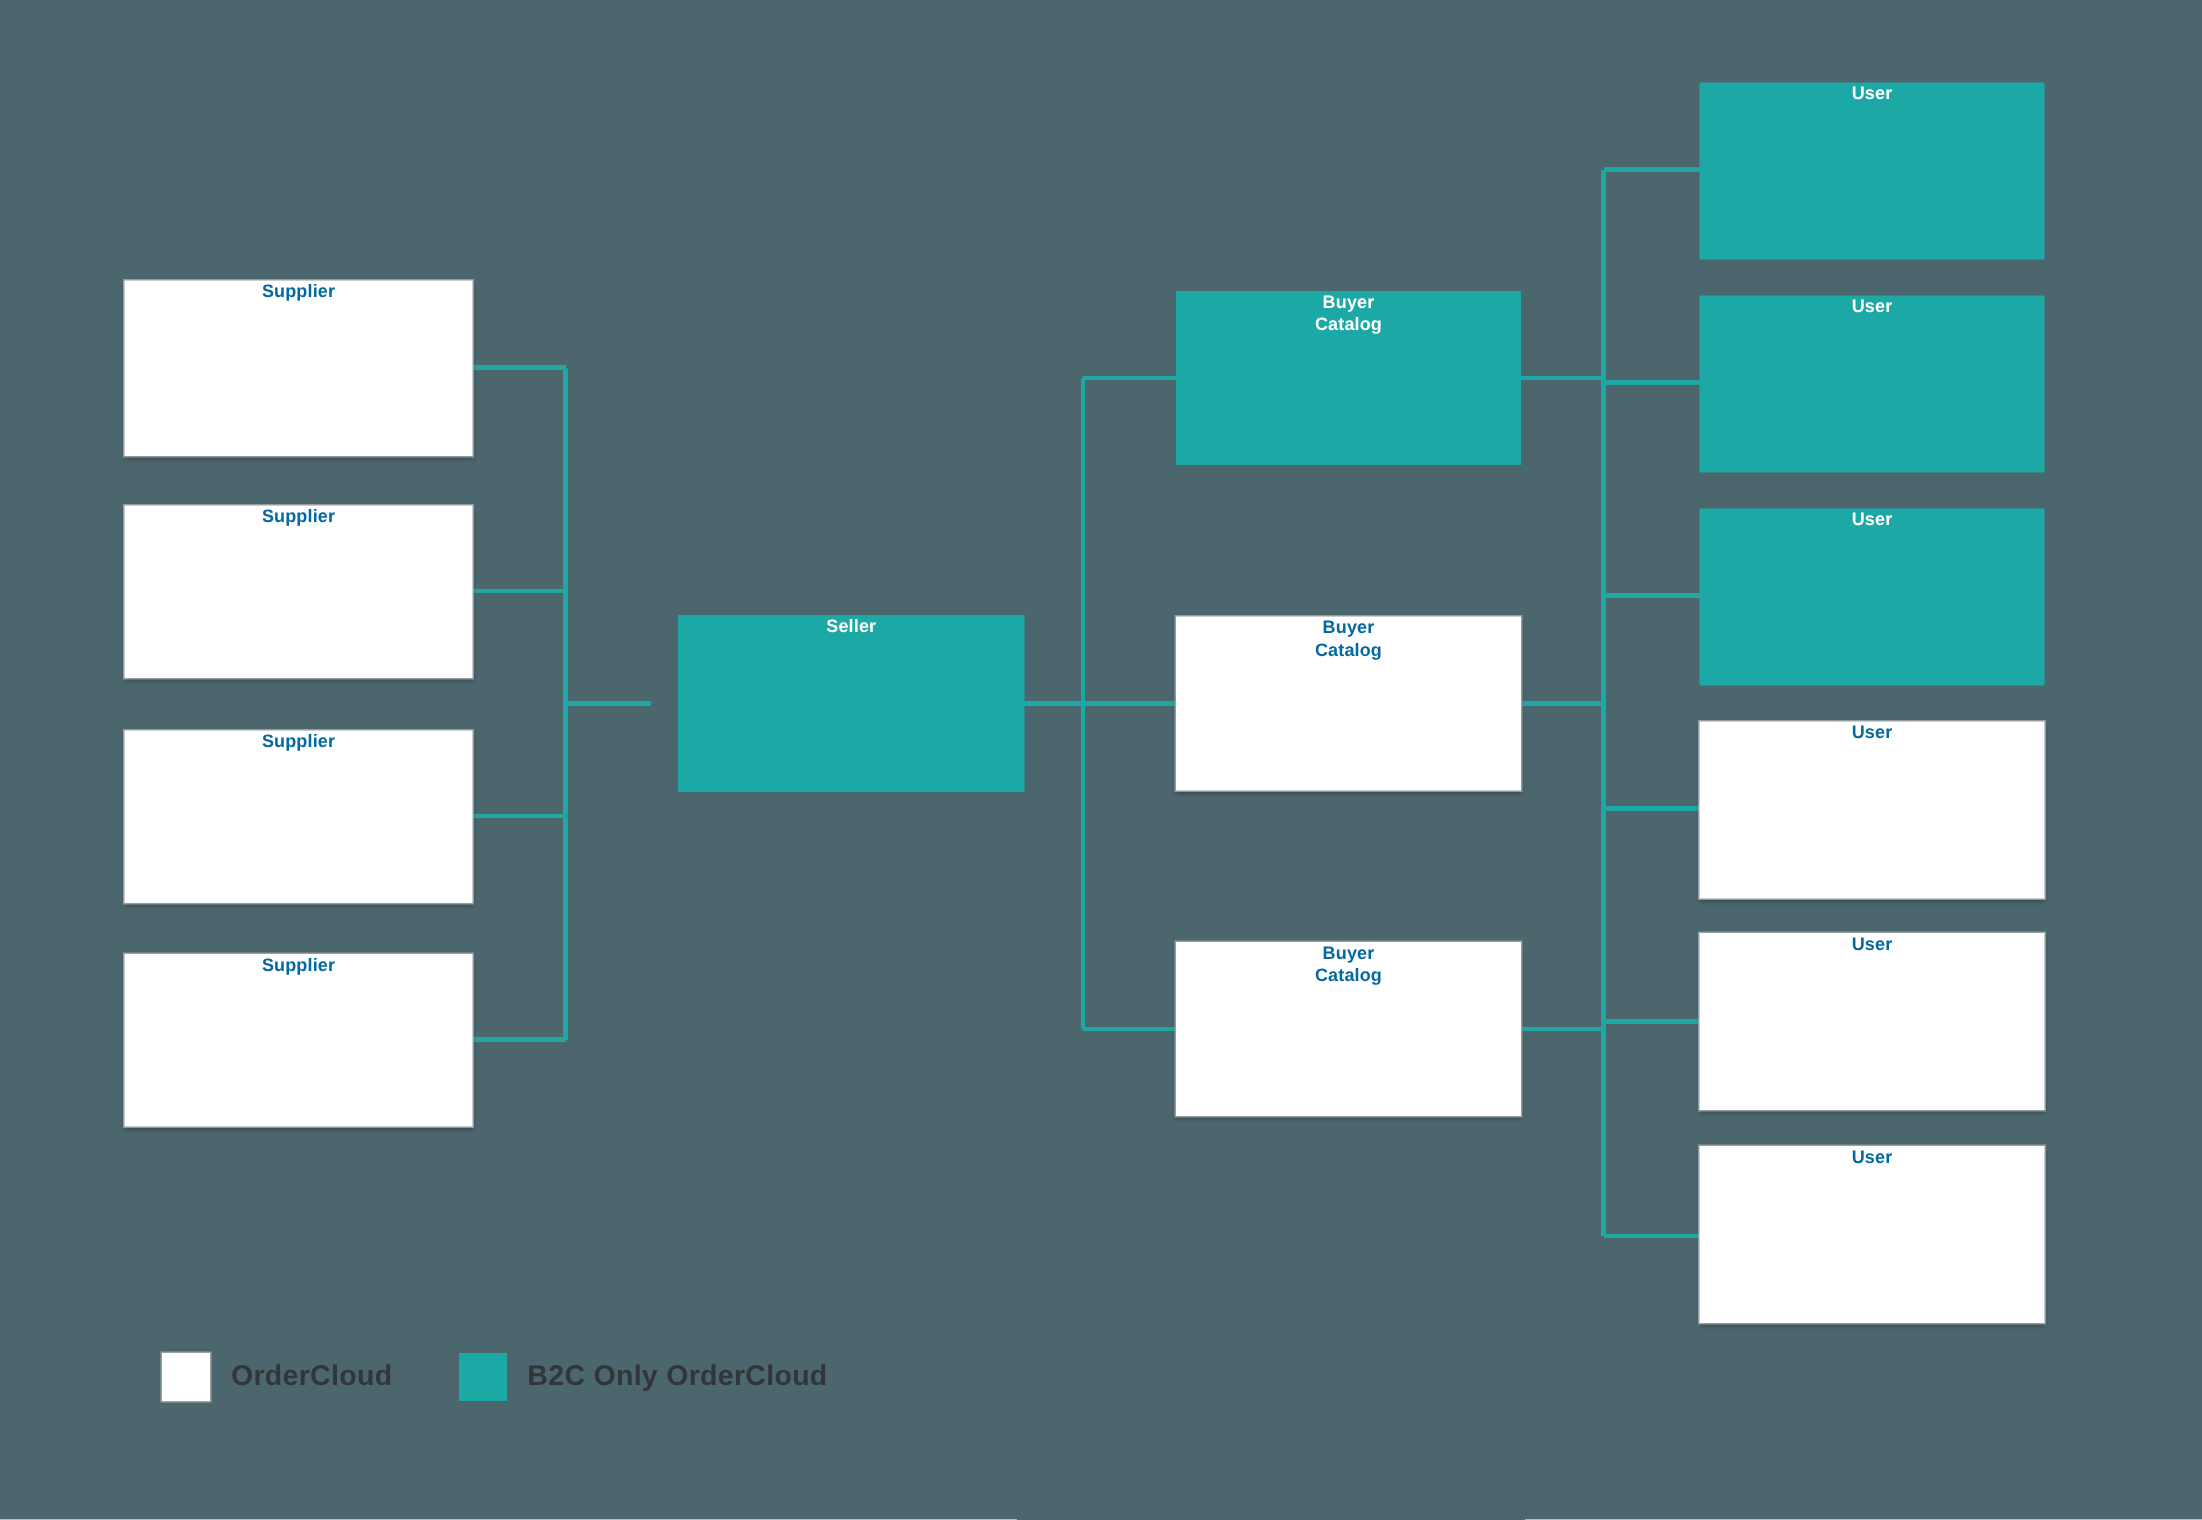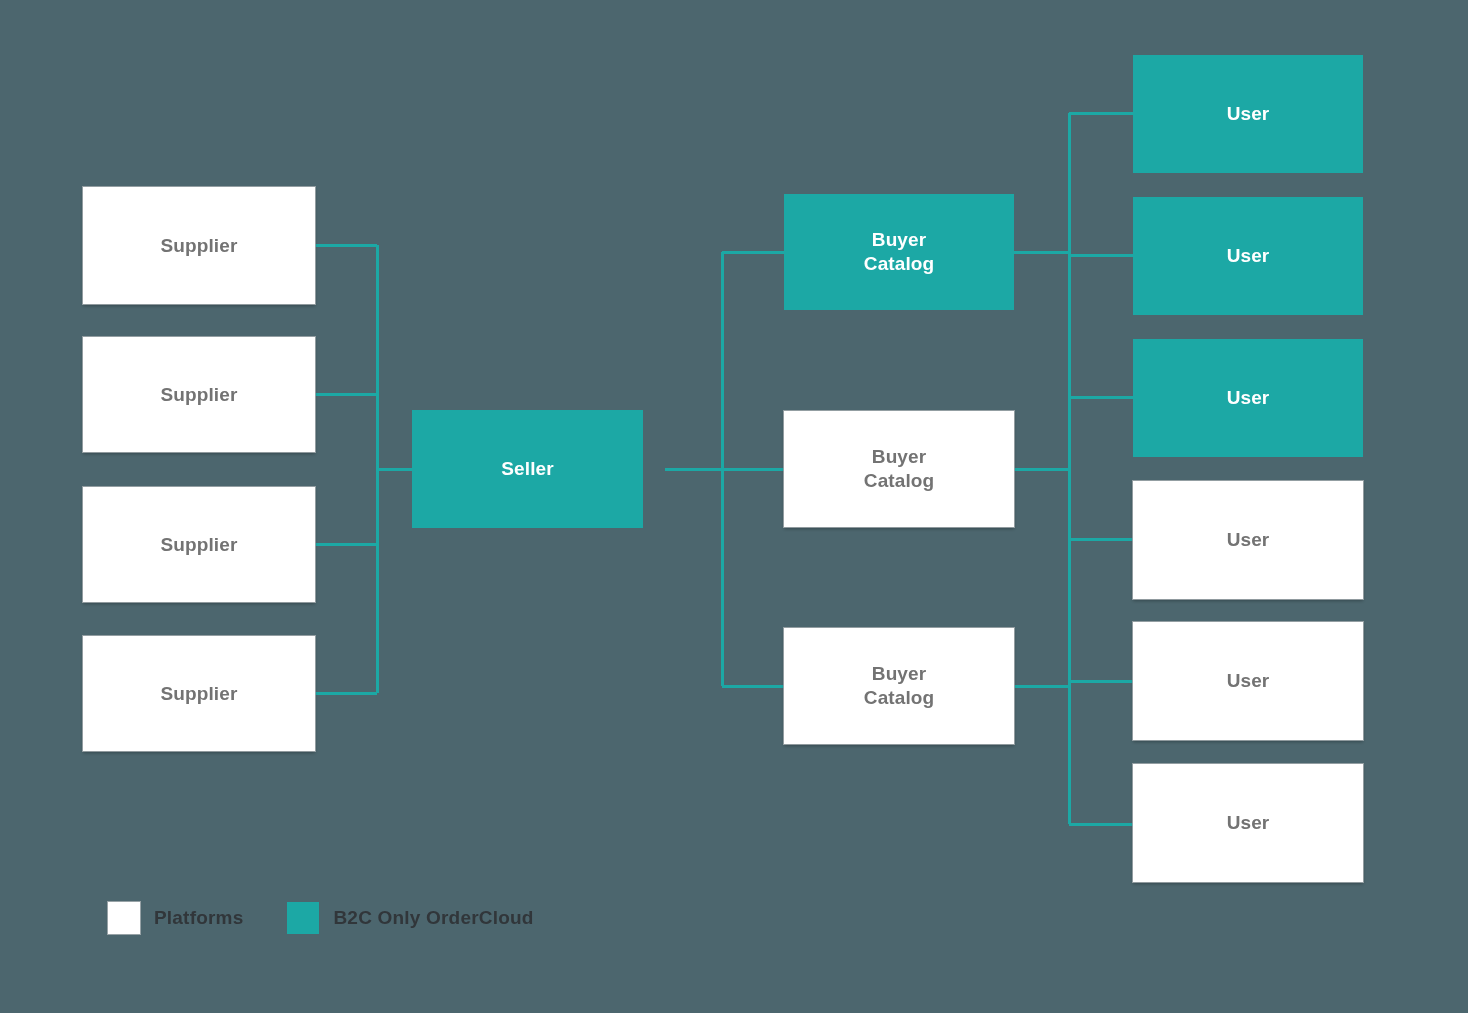--- a/index.html
+++ b/index.html
@@ -19,33 +19,32 @@
     position: absolute;
     left: 0;
     top: 0;
     width: 1468px;
     height: 1013px;
     pointer-events: none;
   }
   .node {
     position: absolute;
     display: flex;
-    align-items: center;
     justify-content: center;
     text-align: center;
-    font-size: 19px;
+    font-size: 12px;
     font-weight: 700;
     line-height: 1.25;
     letter-spacing: 0.1px;
     box-sizing: border-box;
     z-index: 2;
   }
   .node.white {
     background: #ffffff;
-    color: #737373;
+    color: #0369a1;
     box-shadow: 0 0 0 1px rgba(160,168,172,0.85), 0 2px 3px rgba(0,0,0,0.28);
   }
   .node.teal {
     background: #1CA8A5;
     color: #ffffff;
   }
   .node .label {
     display: block;
     white-space: pre-line;
   }
@@ -125,21 +124,21 @@
   <div class="node white" style="left:83px;top:337px;width:232px;height:115px;">
     <span class="label">Supplier</span>
   </div>
   <div class="node white" style="left:83px;top:487px;width:232px;height:115px;">
     <span class="label">Supplier</span>
   </div>
   <div class="node white" style="left:83px;top:636px;width:232px;height:115px;">
     <span class="label">Supplier</span>
   </div>
 
-  <div class="node teal" style="left:412px;top:410px;width:231px;height:118px;">
+  <div class="node teal" style="left:452px;top:410px;width:231px;height:118px;">
     <span class="label">Seller</span>
   </div>
 
   <div class="node teal" style="left:784px;top:194px;width:230px;height:116px;">
     <span class="label">Buyer
 Catalog</span>
   </div>
   <div class="node white" style="left:784px;top:411px;width:230px;height:116px;">
     <span class="label">Buyer
 Catalog</span>
@@ -164,21 +163,21 @@
   <div class="node white" style="left:1133px;top:622px;width:230px;height:118px;">
     <span class="label">User</span>
   </div>
   <div class="node white" style="left:1133px;top:764px;width:230px;height:118px;">
     <span class="label">User</span>
   </div>
 
   <div id="legend">
     <div class="legend-item">
       <span class="swatch white"></span>
-      <span class="legend-label">Platforms</span>
+      <span class="legend-label">OrderCloud</span>
     </div>
     <div class="legend-item">
       <span class="swatch teal"></span>
       <span class="legend-label">B2C Only OrderCloud</span>
     </div>
   </div>
 
 </div>
 
 </body></html>

